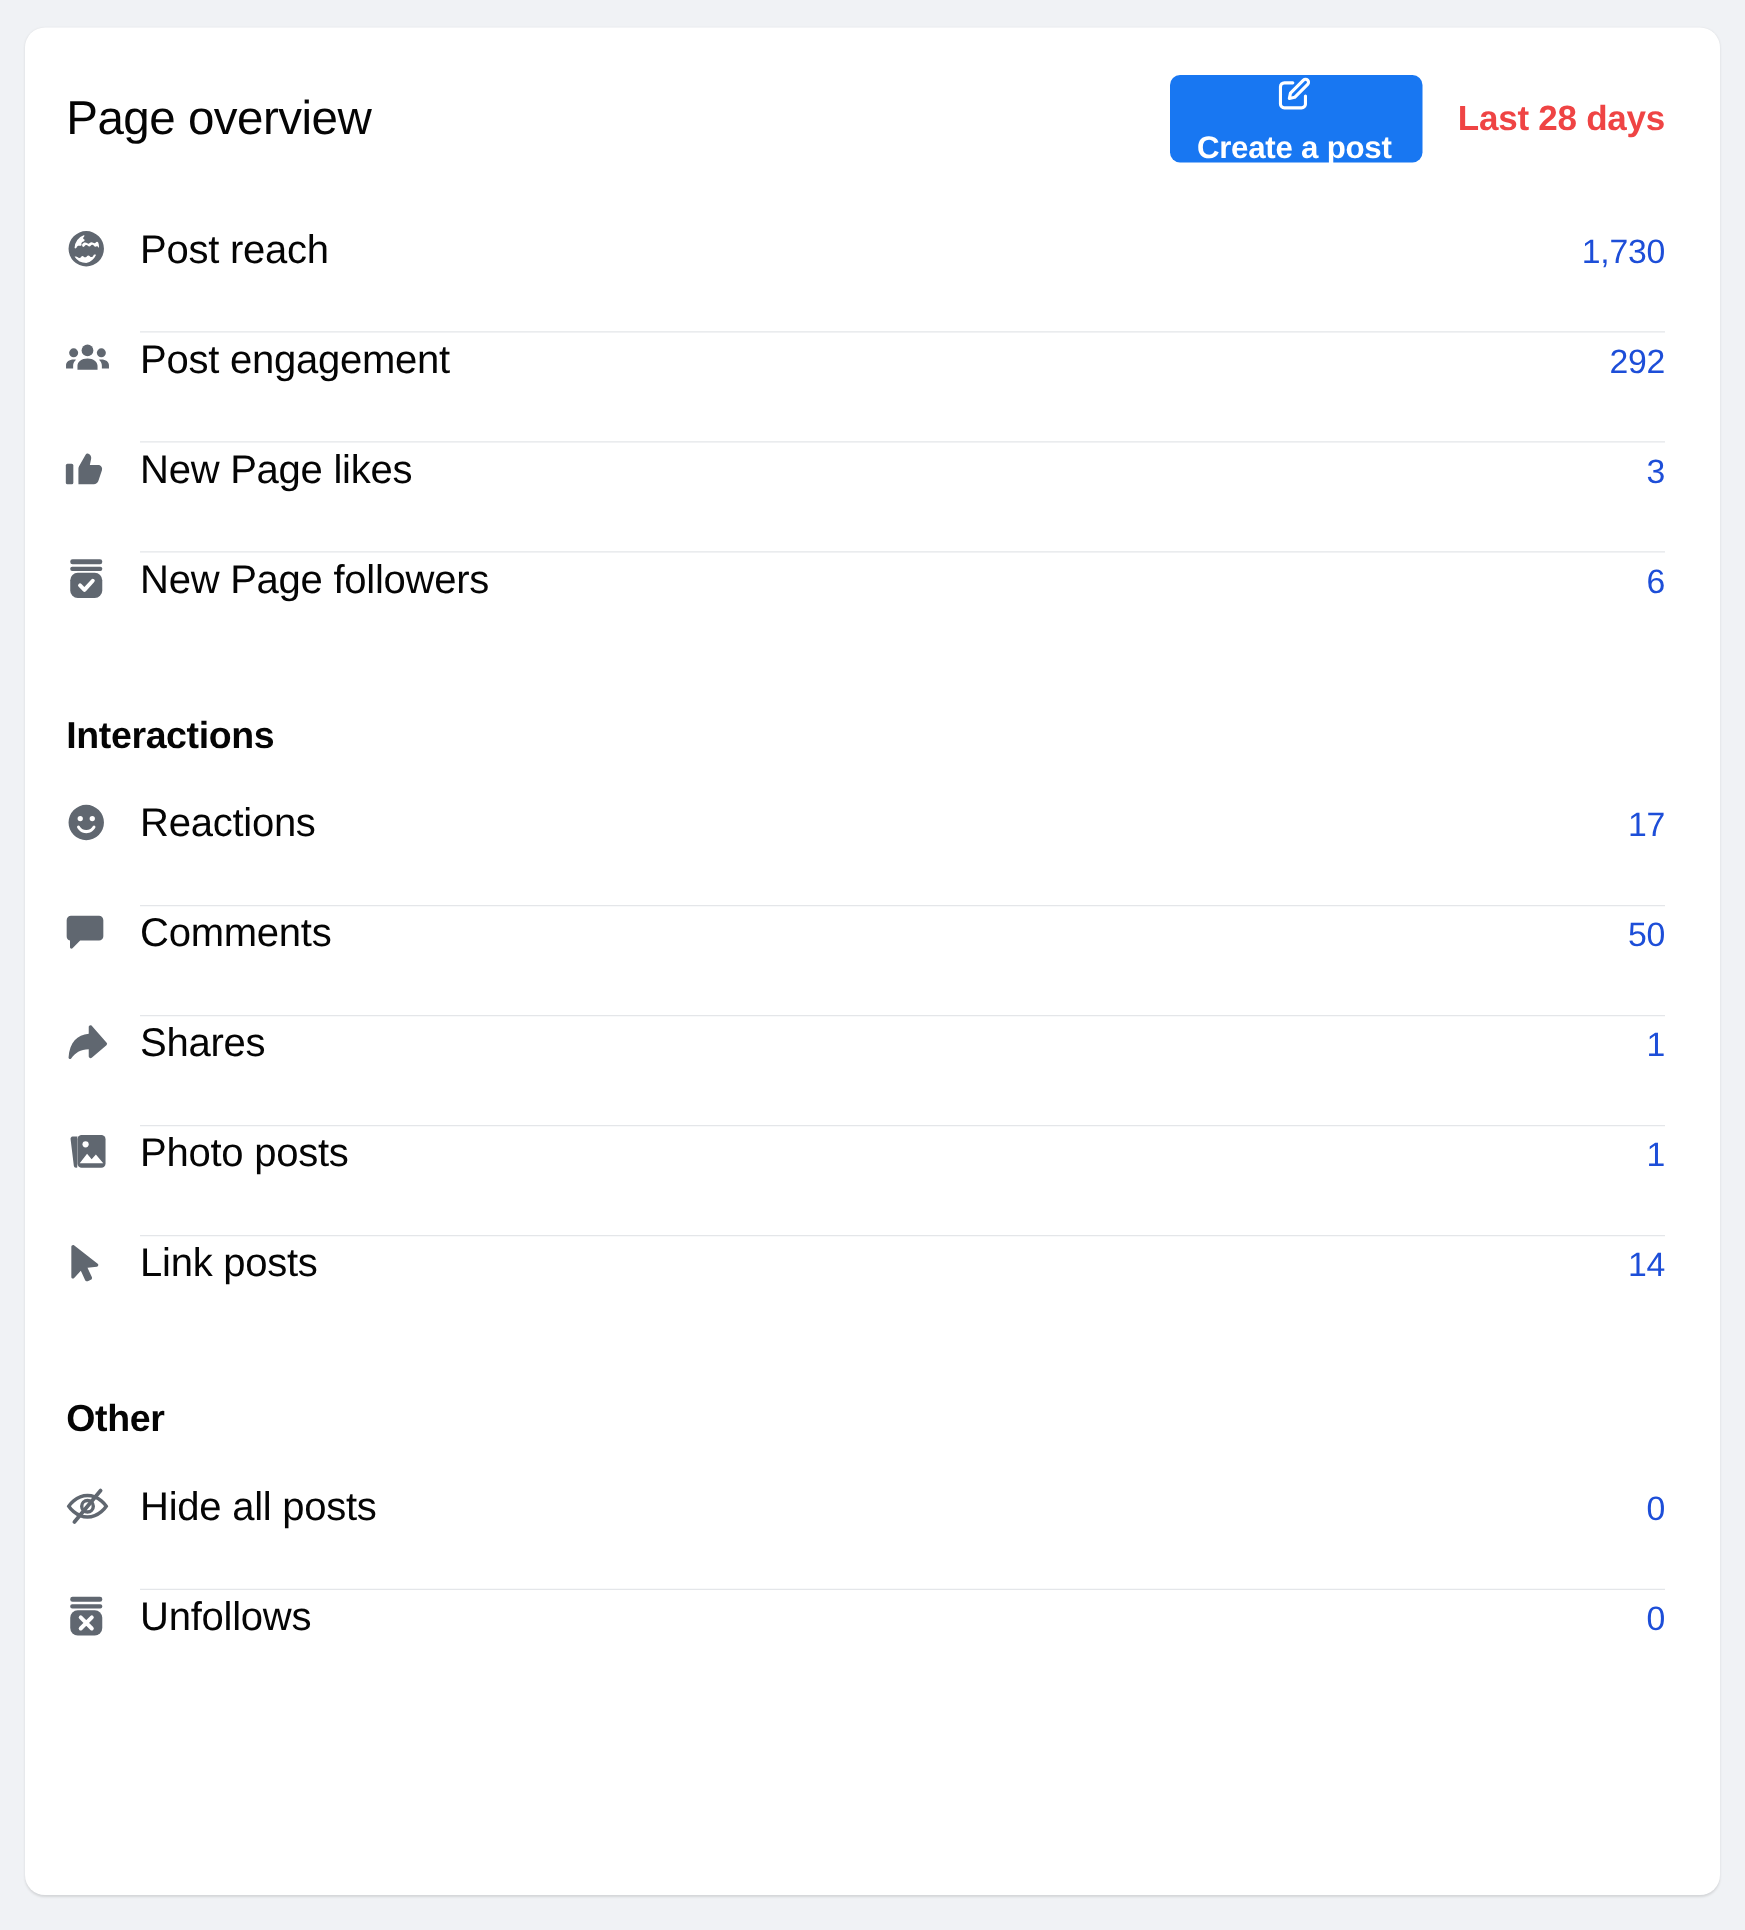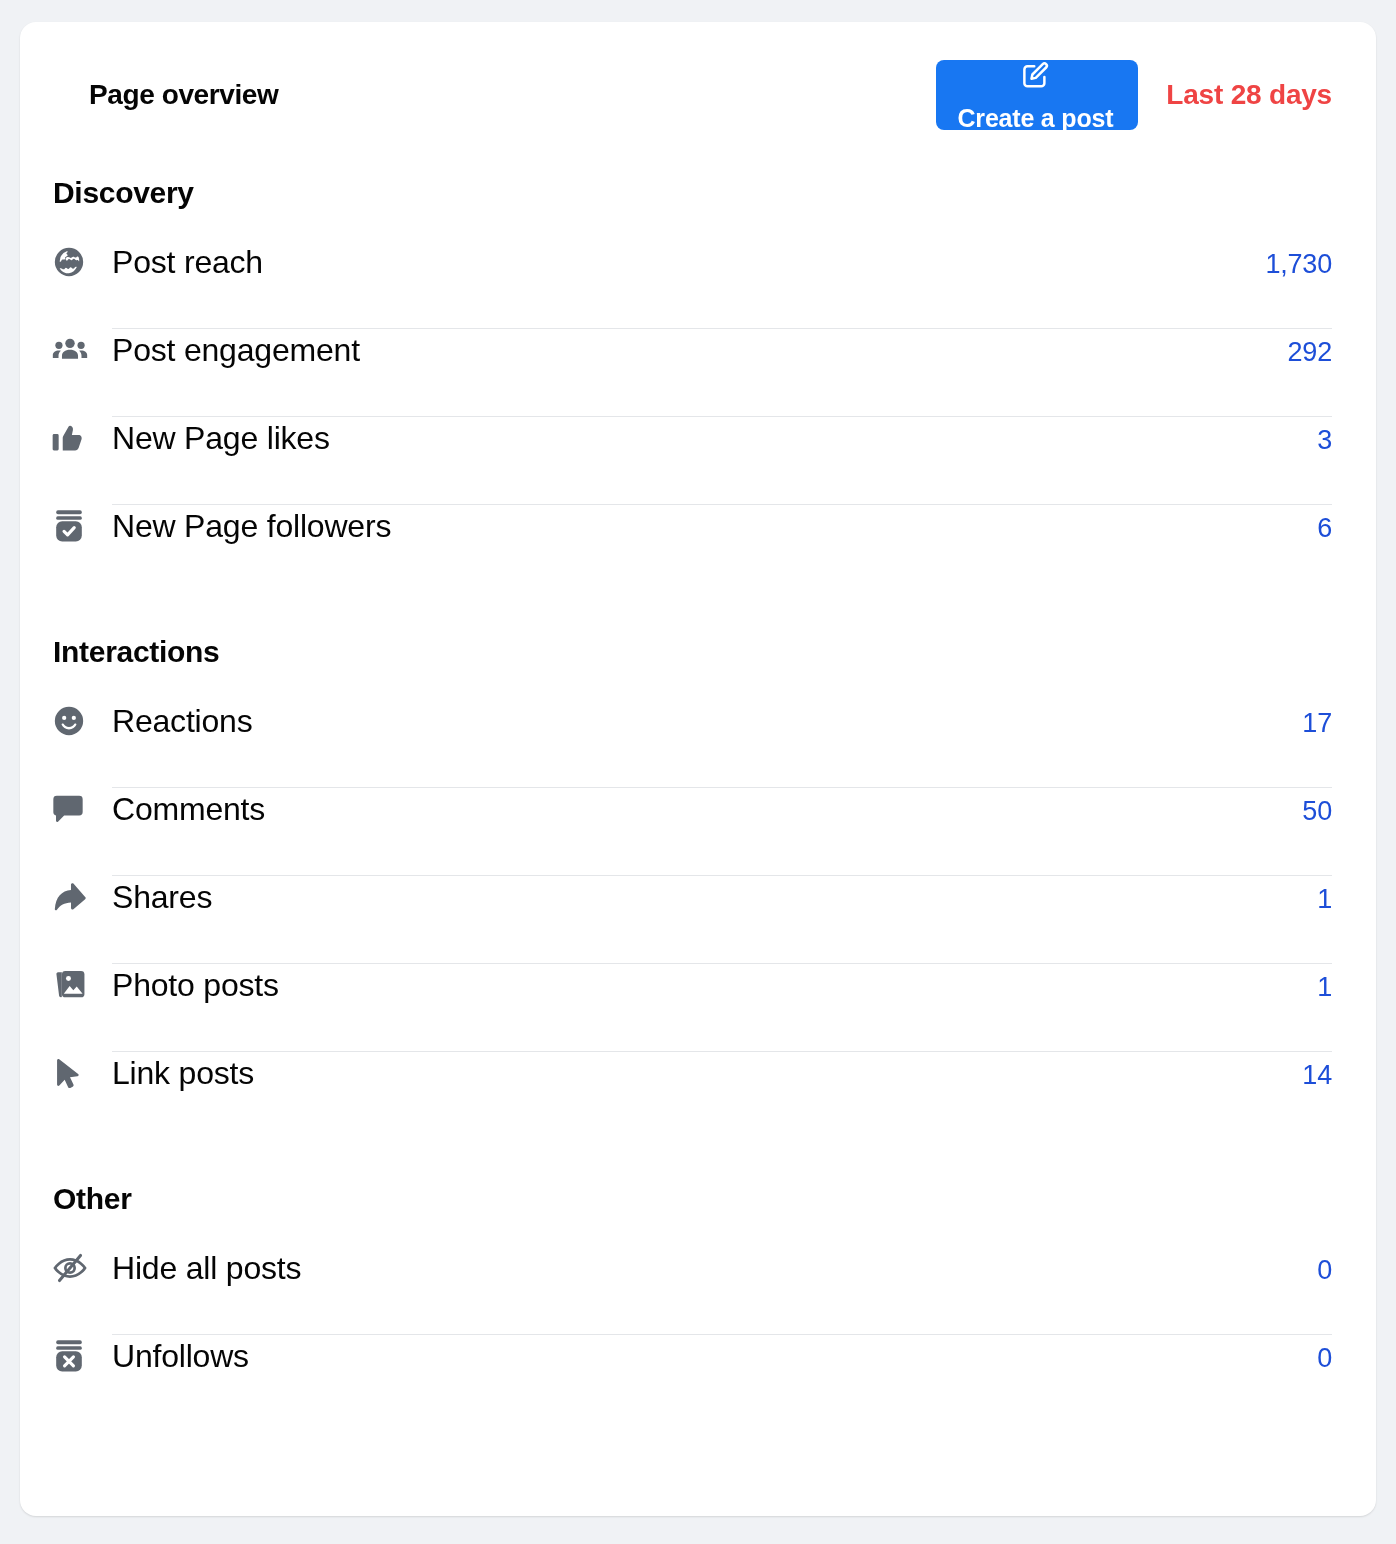--- a/index.html
+++ b/index.html
@@ -32,27 +32,26 @@
 
   
   .card-header {
     display: flex;
     align-items: center;
     height: 78px;
     padding-left: 1px;
   }
 
   .page-title {
-    font-size: 28px;
-    font-weight: 700;
+    font-size: 38px;
+    font-weight: 400;
     color: #050505;
     letter-spacing: -0.4px;
     line-height: 1;
     flex: 1 1 auto;
-    margin-left: 36px;
   }
 
   .header-actions {
     display: flex;
     align-items: center;
     gap: 28px;
     flex: 0 0 auto;
   }
 
   .create-post-btn {
@@ -170,21 +169,20 @@
             </svg>
           </span>
           <span>Create a post</span>
         </button>
 
         <div class="date-range">Last 28 days</div>
       </div>
     </div>
 
     <div class="section">
-      <h2 class="section-title">Discovery</h2>
 
       <div class="metric-row">
         <span class="metric-icon">
           <svg viewBox="0 0 24 24" width="34" height="34" fill="#606770">
             <path d="M12 2a10 10 0 1 0 0 20 10 10 0 0 0 0-20zm-1.2 2.2c.3.5.1 1-.3 1.3-.5.3-.3 1 .2 1.2.6.2.4 1-.2 1.2-.7.2-1.5.8-1.2 1.5.3.7-.4 1.1-1 .9-.7-.2-1.6.1-1.7.9-.1.6-.8.8-1.2.4a8 8 0 0 1 5.4-7.4zM12 20a8 8 0 0 1-6.6-3.5c.6-.3 1.4-.2 1.8.3.5.6 1.5.5 1.9-.2.3-.6 1.1-.6 1.5-.1.5.6 1.4.4 1.8-.3.3-.6 1.2-.6 1.6 0 .5.8 1.7.6 2-.3.2-.6 1-.8 1.5-.4A8 8 0 0 1 12 20zm5.9-9.4c-.5.4-1.3.2-1.6-.3-.4-.7-1.4-.7-1.8 0-.3.6-1.2.6-1.6 0-.4-.7-1.5-.6-1.8.2-.2.5-.9.6-1.2.2-.5-.7-.2-1.6.5-2 .7-.4 1.6-.3 2.2.2.4.3 1 .3 1.3-.1.5-.6 1.4-.7 2-.2.5.4 1.2.3 1.5-.2.4-.5 1.2-.4 1.4.2.2.7.4 1.4.4 2.1 0 .3-.1.6-.1.9-.2-.4-.5-.7-.8-1z"></path>
           </svg>
         </span>
         <div class="metric-body with-divider">
           <span class="metric-label">Post reach</span>
           <span class="metric-value">1,730</span>

